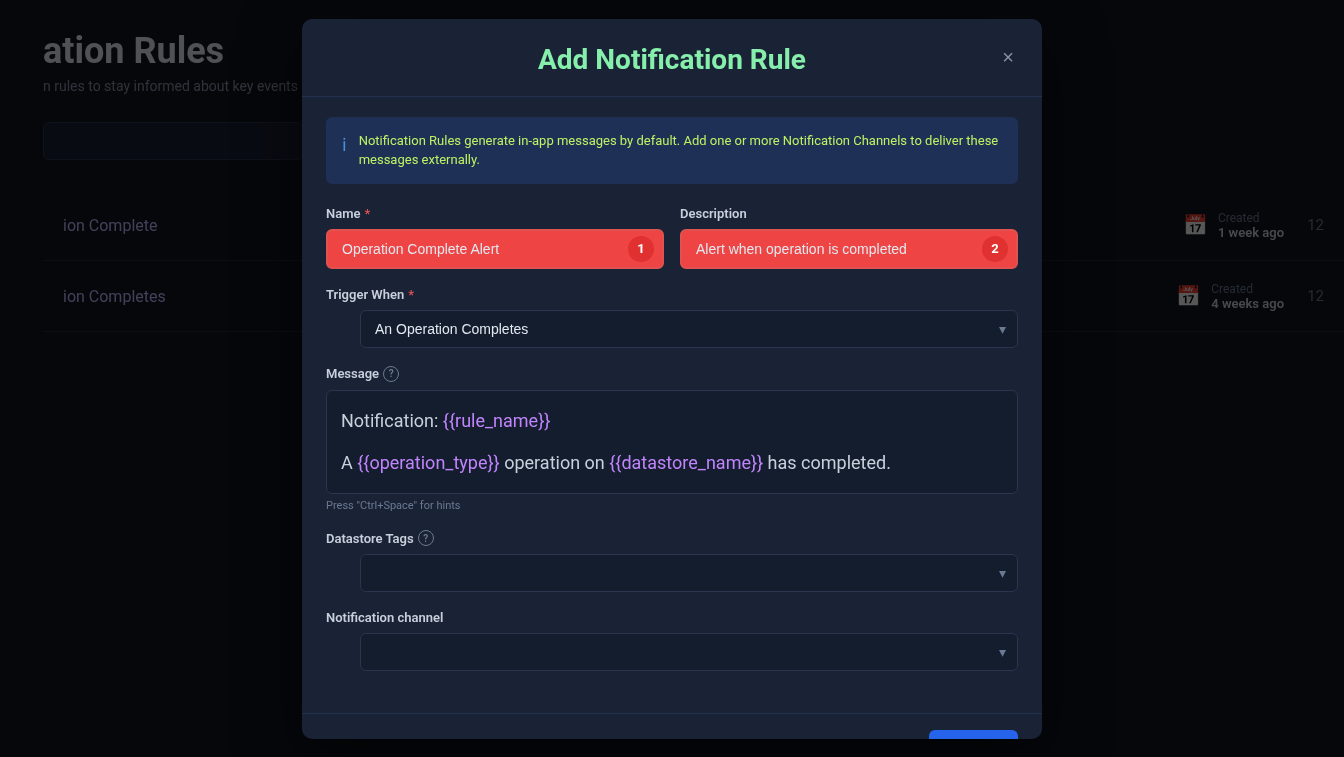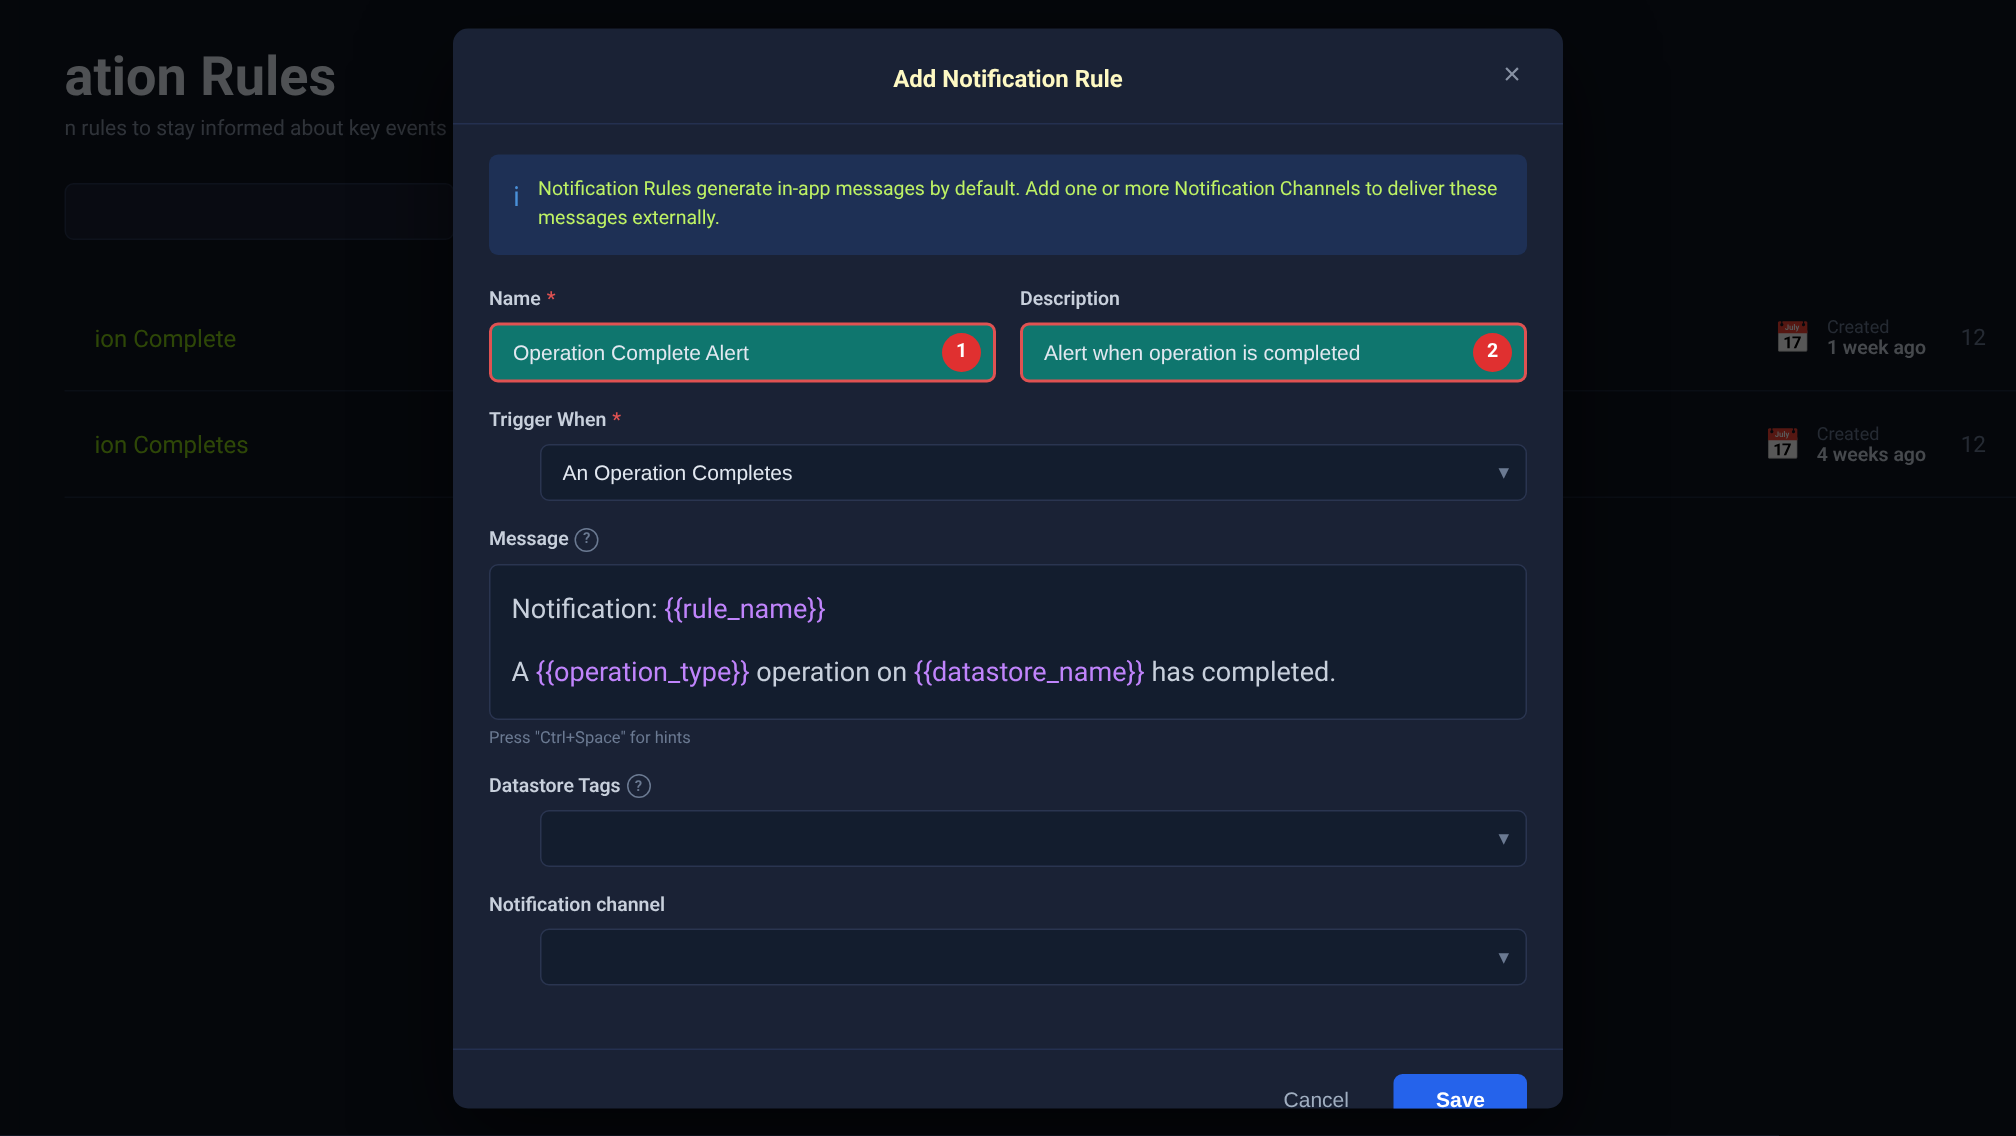--- a/index.html
+++ b/index.html
@@ -50,21 +50,21 @@
     .bg-row {
       display: flex;
       align-items: center;
       padding: 18px 20px;
       border-bottom: 1px solid #1e2a3d;
       position: relative;
     }
 
     .bg-row-name {
       font-size: 16px;
-      color: #84cc16;
+      color: #c4b5fd;
       width: 200px;
     }
 
     .bg-row-trigger-label {
       font-size: 12px;
       color: #6b7a92;
       margin-bottom: 4px;
     }
 
     .bg-row-trigger-value {
@@ -130,23 +130,23 @@
     }
 
     .modal-header {
       text-align: center;
       padding: 24px 20px 20px;
       border-bottom: 1px solid #243050;
       position: relative;
     }
 
     .modal-title {
-      font-size: 16px;
+      font-size: 28px;
       font-weight: 700;
-      color: #fef9c3;
+      color: #86efac;
     }
 
     .modal-close {
       position: absolute;
       right: 20px;
       top: 50%;
       transform: translateY(-50%);
       background: none;
       border: none;
       color: #8892a4;
@@ -220,21 +220,21 @@
       height: 16px;
       border-radius: 50%;
       border: 1.5px solid #6b7a92;
       color: #6b7a92;
       font-size: 10px;
       cursor: pointer;
     }
 
     .form-input {
       width: 100%;
-      background: #0f766e;
+      background: #ef4444;
       border: 2px solid #e05252;
       border-radius: 6px;
       padding: 10px 14px;
       color: #e2e8f0;
       font-size: 14px;
       outline: none;
     }
 
     .form-select {
       width: 100%;

